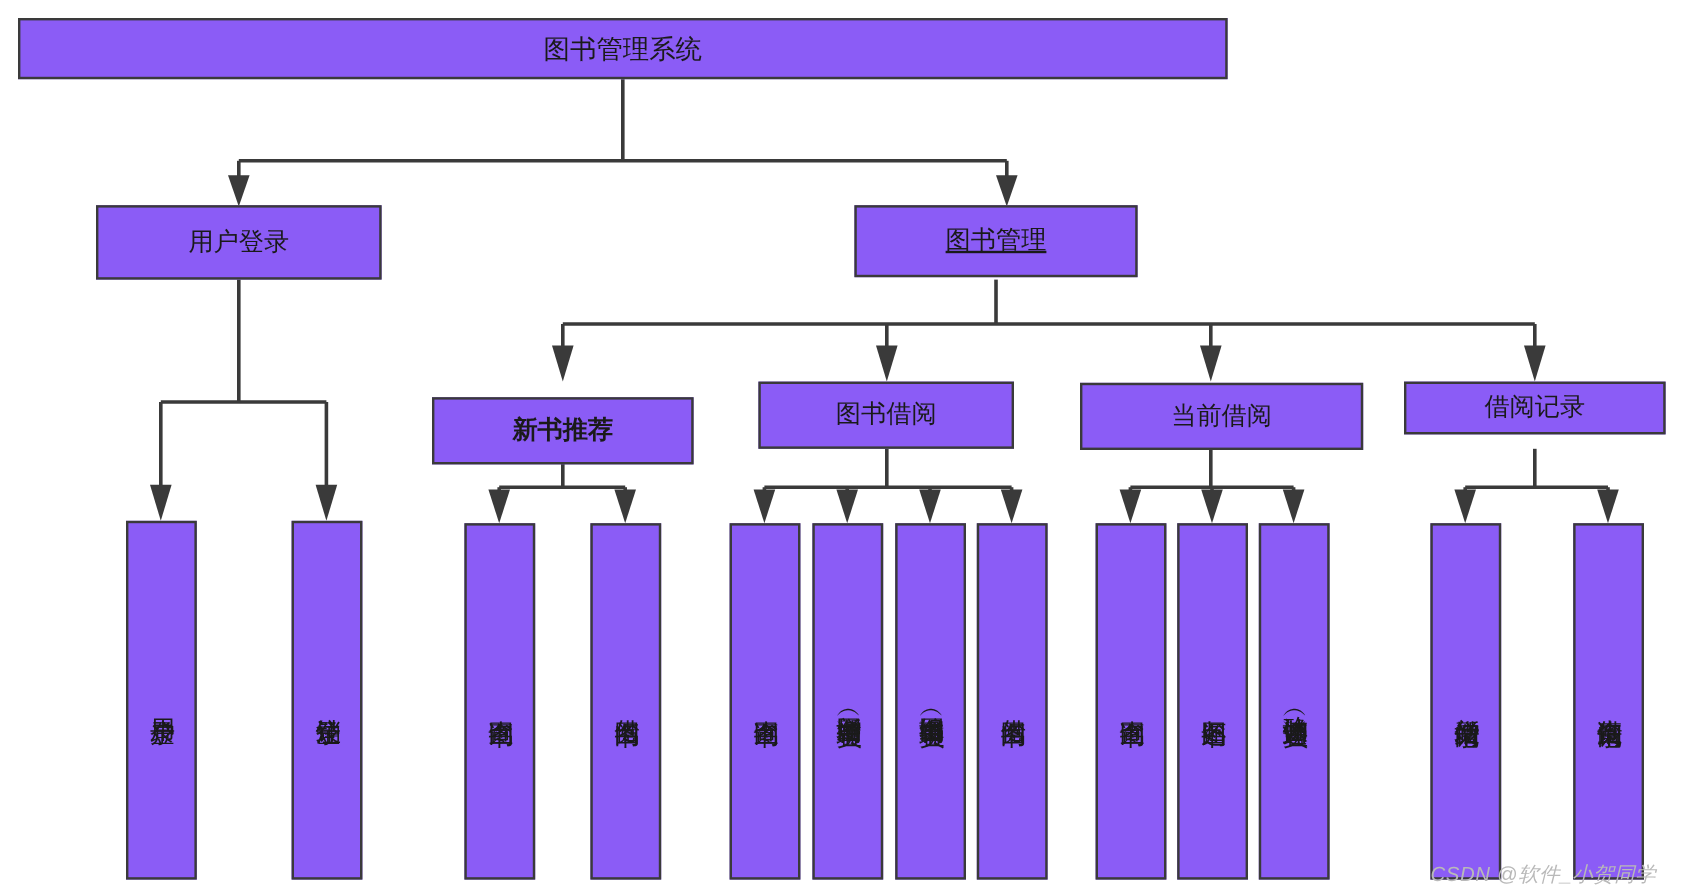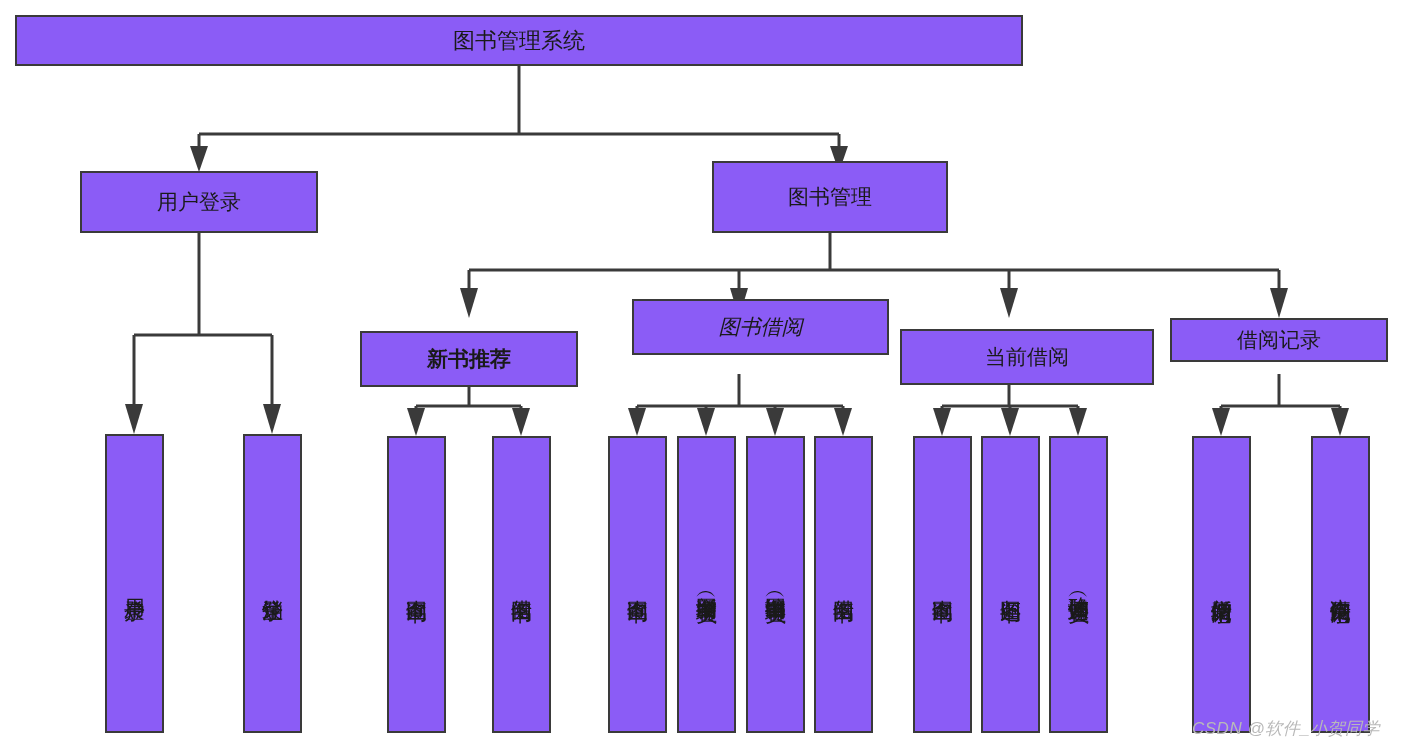--- a/index.html
+++ b/index.html
@@ -134,25 +134,25 @@
       <polygon points="1069,408 1087,408 1078,436"></polygon>
 
       <polygon points="1212,408 1230,408 1221,436"></polygon>
       <polygon points="1331,408 1349,408 1340,436"></polygon>
     </g>
   </svg>
 
   <div class="node h root" style="left:15px;top:15px;width:1008px;height:51px;">图书管理系统</div>
 
   <div class="node h" style="left:80px;top:171px;width:238px;height:62px;">用户登录</div>
-  <div class="node h" style="left:712px;top:161px;width:236px;height:72px;">图书管理</div>
+  <div class="node h" style="left:712px;top:171px;width:236px;height:60px;text-decoration:underline;">图书管理</div>
 
   <div class="node h" style="left:360px;top:331px;width:218px;height:56px;font-weight:bold;">新书推荐</div>
-  <div class="node h" style="left:632px;top:299px;width:257px;height:56px;font-style:italic;">图书借阅</div>
-  <div class="node h" style="left:900px;top:329px;width:254px;height:56px;">当前借阅</div>
+  <div class="node h" style="left:632px;top:318px;width:213px;height:56px;">图书借阅</div>
+  <div class="node h" style="left:900px;top:319px;width:236px;height:56px;">当前借阅</div>
   <div class="node h" style="left:1170px;top:318px;width:218px;height:44px;">借阅记录</div>
 
   <div class="node v" style="left:105px;top:434px;width:59px;height:299px;">
     <span class="txt">用户登录</span>
   </div>
   <div class="node v" style="left:243px;top:434px;width:59px;height:299px;">
     <span class="txt">注销登录</span>
   </div>
 
   <div class="node v" style="left:387px;top:436px;width:59px;height:297px;">

